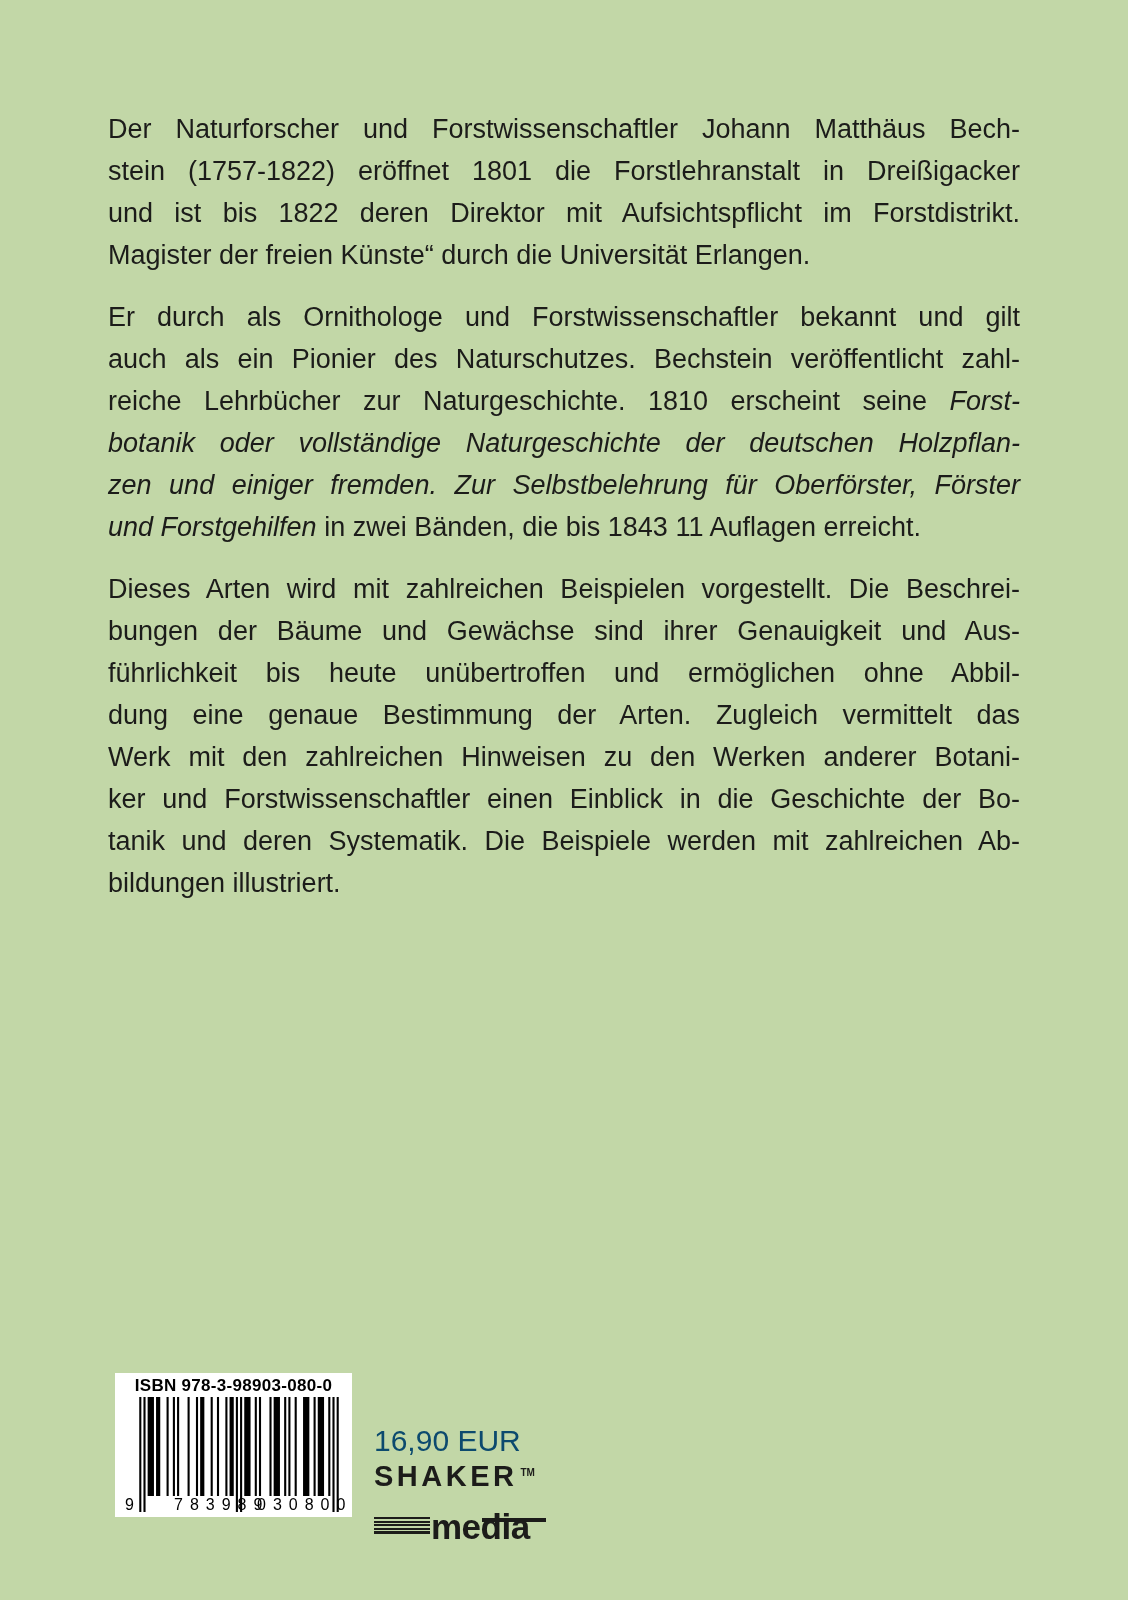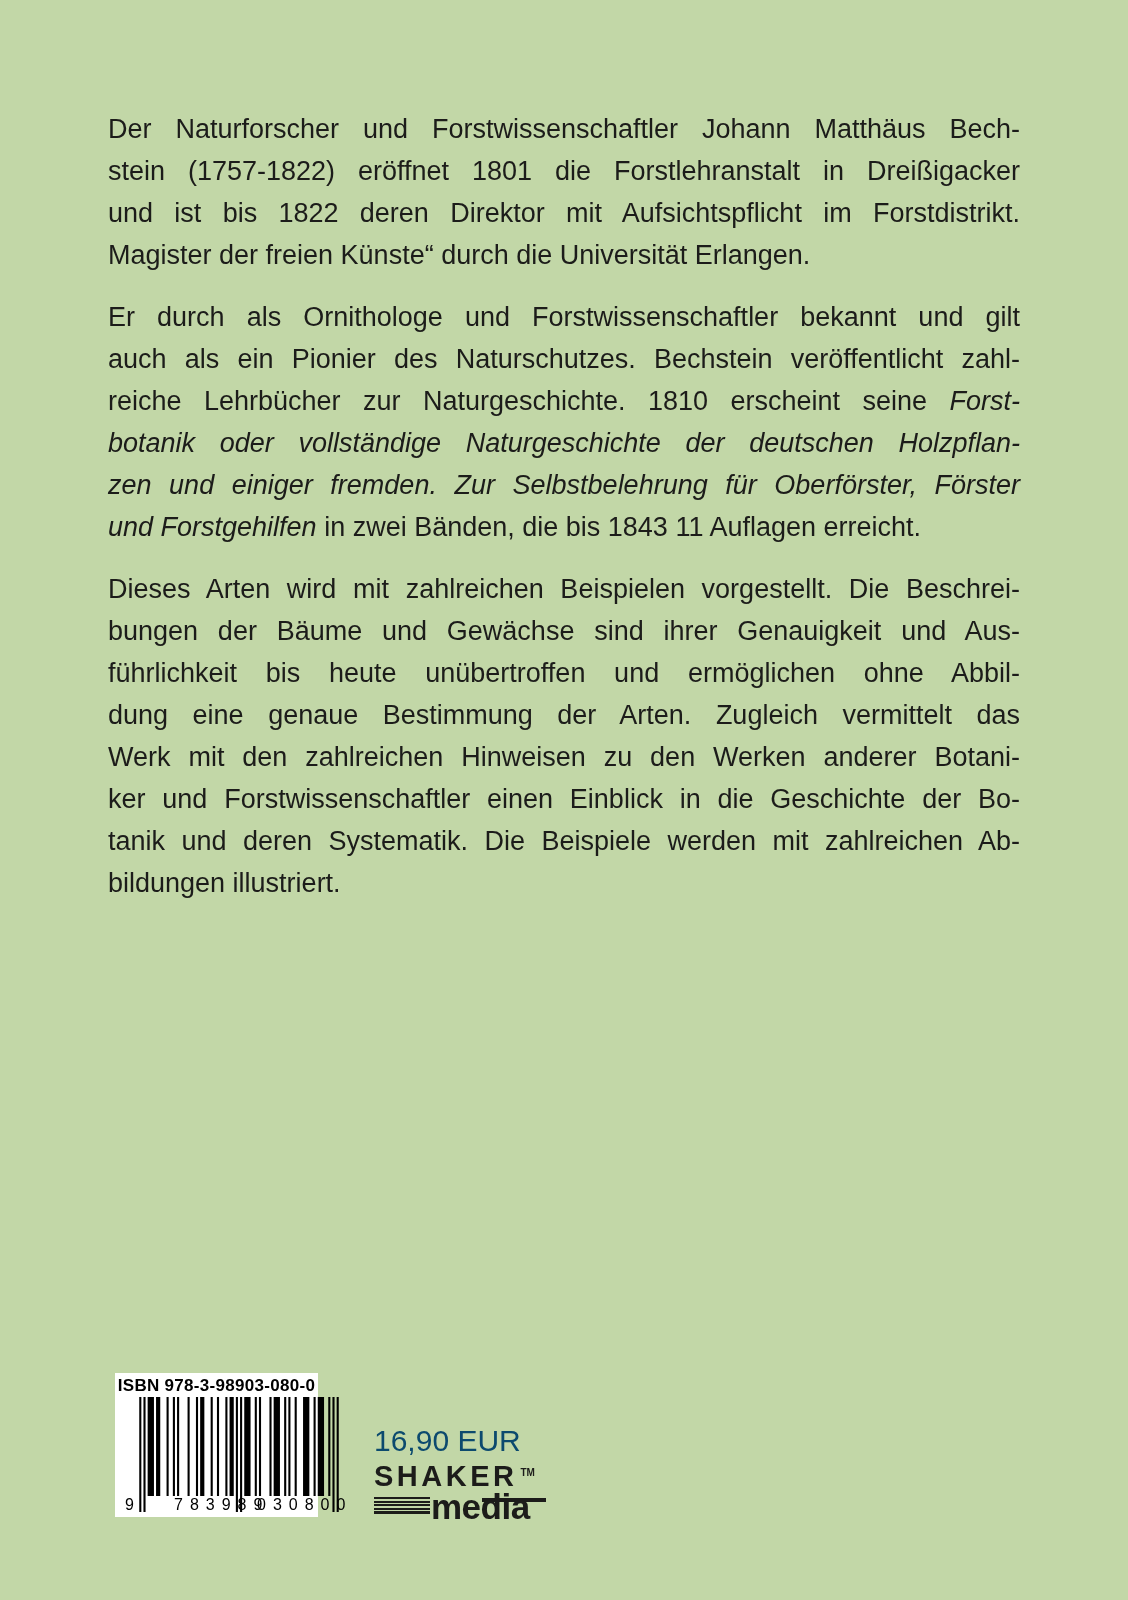--- a/index.html
+++ b/index.html
@@ -32,21 +32,21 @@
     text-align:justify;
     text-align-last:justify;
   }
   .line.last{text-align-last:left;}
   .it{font-style:italic;}
 
   
   .barcode-box{
     position:absolute;
     left:115px; top:1373px;
-    width:203px; height:144px;
+    width:237px; height:144px;
     background:#ffffff;
   }
   .isbn-label{
     position:absolute;
     left:0; top:3px; width:100%;
     text-align:center;
     font-size:17px;
     font-weight:bold;
     letter-spacing:.3px;
     color:#000;
@@ -94,20 +94,21 @@
     font-size:10px;
     letter-spacing:0;
     vertical-align:top;
     position:relative;
     top:-3px;
     margin-left:3px;
   }
   .logo-bottom{
     position:relative;
     height:34px;
+    margin-top:20px;
   }
   .stripes{
     position:absolute;
     left:0; top:6px;
     width:56px; height:17px;
     background:repeating-linear-gradient(to bottom, var(--ink) 0 2.2px, transparent 2.2px 3.6px);
   }
   .media{
     position:absolute;
     left:57px; bottom:1px;

